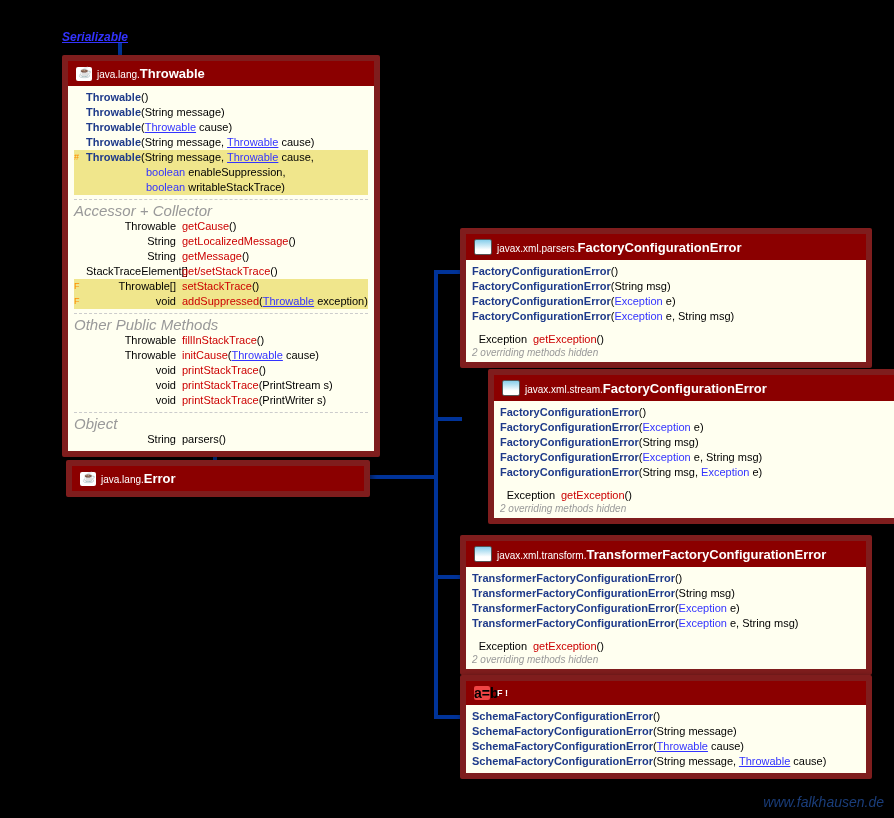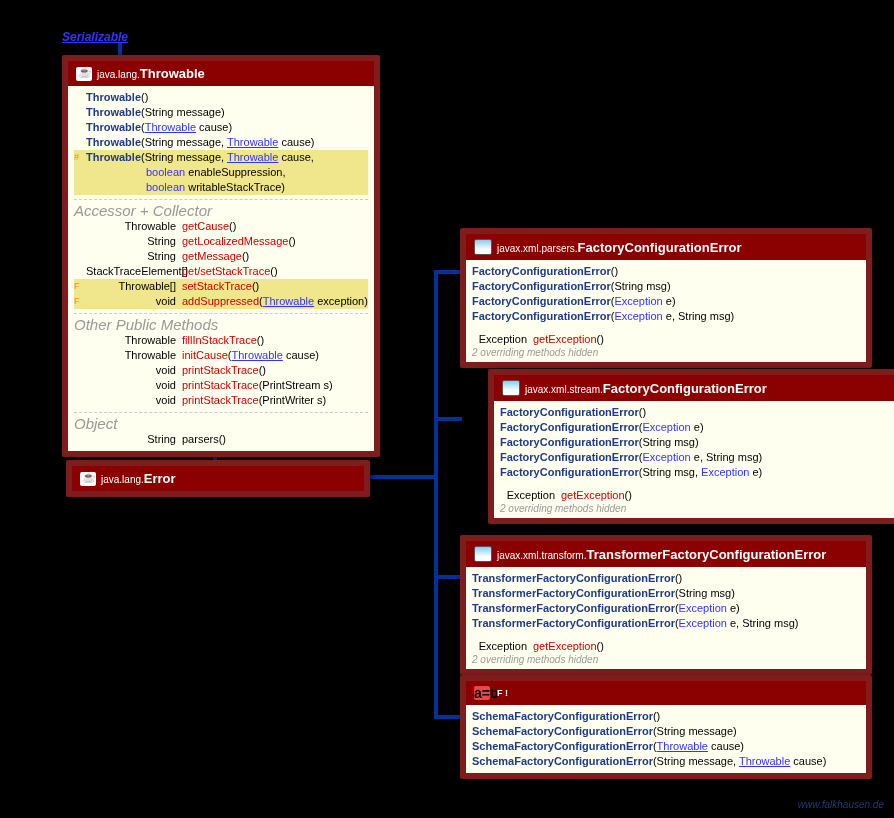--- a/index.html
+++ b/index.html
@@ -135,21 +135,21 @@
 .conn-line {
   position: absolute;
   background: #003399;
   z-index: 0;
 }
 .watermark {
   position: absolute;
   right: 10px;
   bottom: 8px;
   color: #1a3d7a;
-  font-size: 10px;
+  font-size: 14px;
   font-style: italic;
 }
 .ret-col-w90 { display:inline-block; width:90px; text-align:right; padding-right:6px;}
 .ret-col-w55 { display:inline-block; width:55px; text-align:right; padding-right:6px;}
 </style>
 </head>
 <body>
 
 <div class="conn-line" style="left:118px; top:42px; width:4px; height:18px;"></div>
 <div class="conn-line" style="left:213px; top:430px; width:4px; height:30px;"></div>

